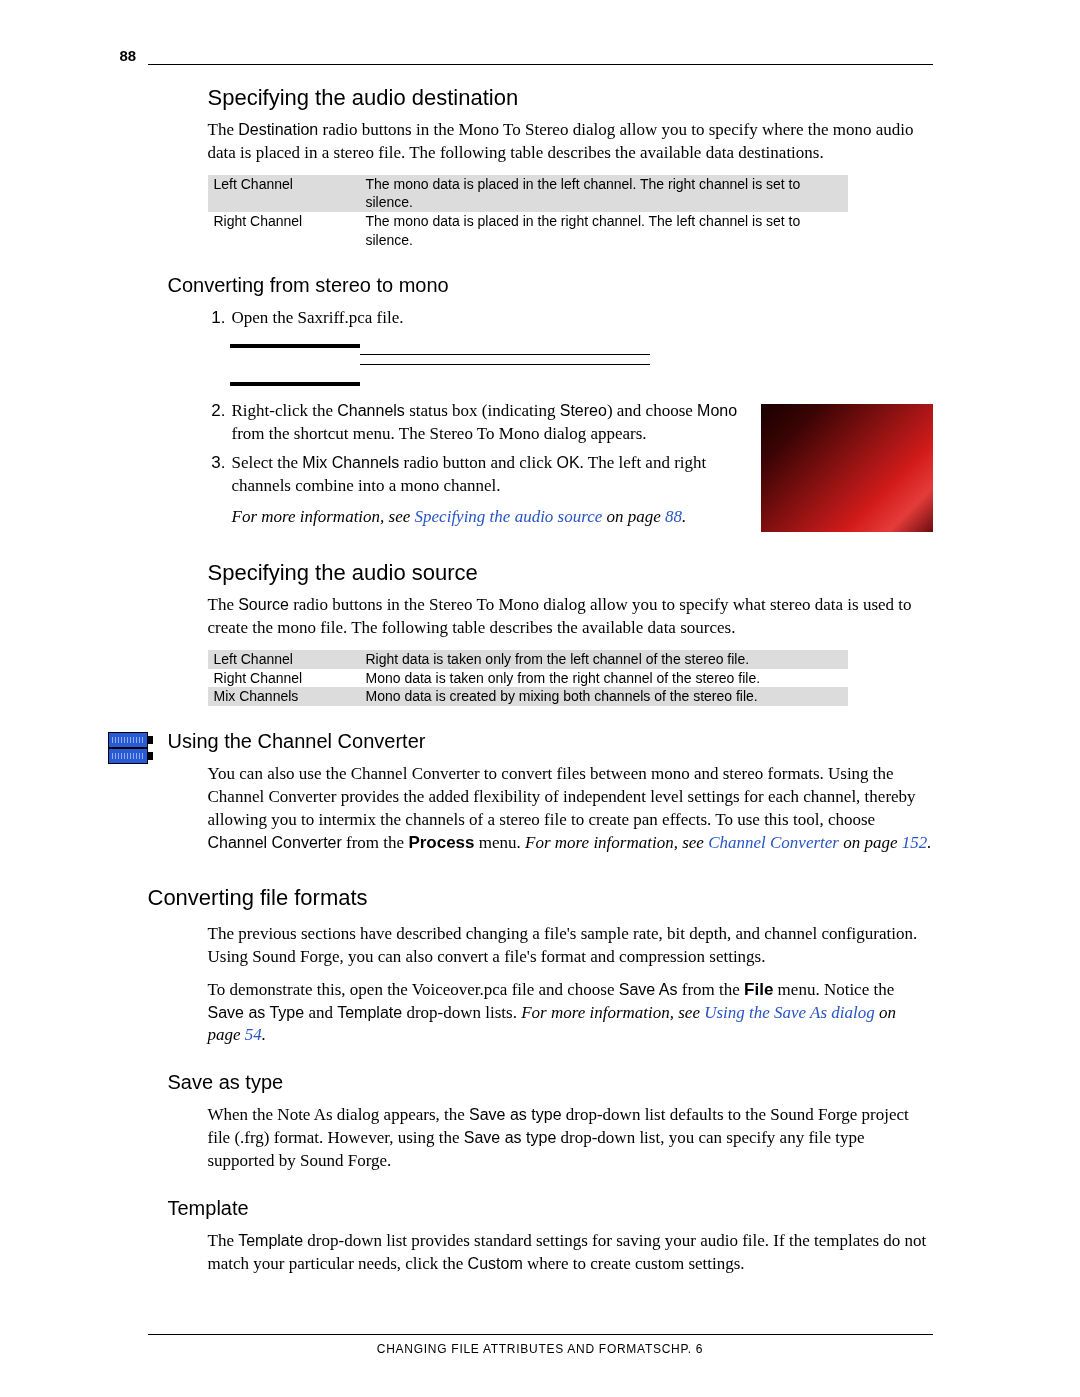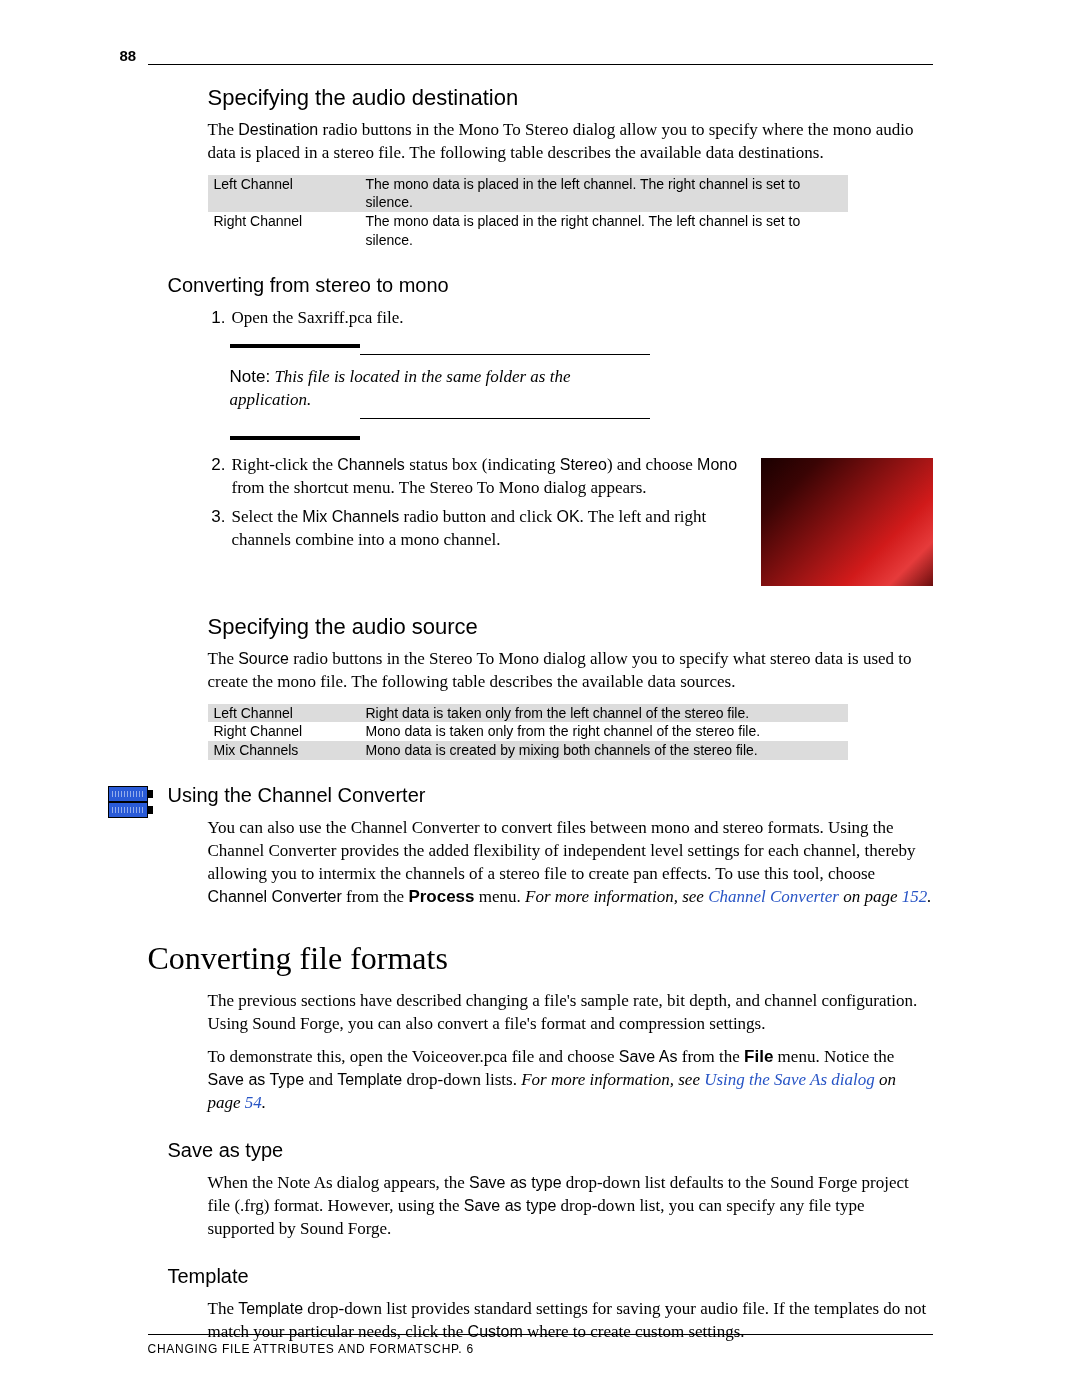--- a/index.html
+++ b/index.html
@@ -10,21 +10,21 @@
   .sans{font-family:"Helvetica Neue",Helvetica,Arial,sans-serif;}
   .bold{font-weight:700;}
   .italic{font-style:italic;}
   
   .topbar2{border-top:1.5px solid #000;margin-top:14px;position:relative;}
   .topbar2 .num{position:absolute;left:-28px;top:-19px;font-family:Arial,sans-serif;font-weight:700;
                font-size:15px;background:#fff;padding-right:4px;}
 
   .content{margin-left:60px;margin-right:0;}
 
-  h1.sec{font-family:Liberation Serif, serif;font-weight:400;font-size:32px;margin:28px 0 10px -60px;}
+  h1.sec{font-family:Liberation Sans, sans-serif;font-weight:400;font-size:22px;margin:28px 0 10px -60px;}
   h2.sec{font-family:"Helvetica Neue",Arial,sans-serif;font-weight:400;font-size:20px;margin:22px 0 8px -40px;}
   h3.sec{font-family:"Helvetica Neue",Arial,sans-serif;font-weight:400;font-size:22px;margin:18px 0 6px 0;}
 
   p{margin:6px 0 10px;}
 
   ol.steps{list-style:none;padding:0;margin:8px 0;}
   ol.steps>li{display:flex;gap:6px;margin:6px 0;}
   ol.steps>li>.n{font-family:Arial,sans-serif;font-weight:400;min-width:18px;text-align:right;}
   ol.steps>li>.t{flex:1;}
 
@@ -57,21 +57,21 @@
   .margin-icon .a,.margin-icon .b{position:absolute;left:0;width:38px;height:14px;border:1px solid #000;
       background:linear-gradient(#2a5bd7,#2a5bd7);}
   .margin-icon .a{top:0;}
   .margin-icon .b{top:16px;}
   .margin-icon .a::after,.margin-icon .b::after{content:"";position:absolute;right:-6px;top:3px;width:6px;height:8px;
       background:#000;}
   .margin-icon .wave{position:absolute;left:3px;right:3px;top:4px;height:6px;
       background:repeating-linear-gradient(90deg,#fff 0 1px,transparent 1px 3px);opacity:.5;}
 
   .foot{position:absolute;left:70px;right:70px;bottom:40px;border-top:1px solid #000;padding-top:6px;
-        font-family:Arial,sans-serif;font-size:12px;letter-spacing:.06em;display:flex;justify-content:flex-start;}
+        font-family:Arial,sans-serif;font-size:12px;letter-spacing:.06em;display:flex;justify-content:center;}
 </style>
 </head>
 <body>
 
 <div class="page">
 
   <div class="topbar2">
     <span class="num">88</span>
   </div>
 
@@ -103,42 +103,41 @@
         <span class="n sans">1.</span>
         <span class="t">
           <span>Open the </span><span>Saxriff.pca</span><span> file.</span>
         </span>
       </li>
     </ol>
 
     <div class="notebox">
       <div class="bar"></div>
       <div class="topcurl"></div>
-      <div class="inner">
-        <span class="sans">Note:</span>
-        <span class="italic">This file is located in the same folder as the application.</span>
-      </div>
       <div class="botcurl"></div>
       <div class="bar bot"></div>
     </div>
 
     <div class="clearfix">
       <div class="float-img"></div>
 
       <ol class="steps" start="2">
         <li>
           <span class="n sans">2.</span>
           <span class="t">
             <span>Right-click the </span><span class="ui">Channels</span><span> status box (indicating </span><span class="ui">Stereo</span><span>) and choose </span><span class="ui">Mono</span><span> from the shortcut menu. The Stereo To Mono dialog appears.</span>
           </span>
         </li>
         <li>
           <span class="n sans">3.</span>
           <span class="t">
             <span>Select the </span><span class="ui">Mix Channels</span><span> radio button and click </span><span class="ui">OK</span><span>. The left and right channels combine into a mono channel.</span>
+            <div class="italic" style="margin-top:8px">
+              <span>For more information, see </span><a class="xref">Specifying the audio source</a><span> on page </span><span class="pno">88</span><span>.</span>
+            </div>
           </span>
         </li>
       </ol>
     </div>
 
     <h3 class="sec">Specifying the audio source</h3>
     <p>
       <span>The </span>
       <span class="ui">Source</span>
       <span> radio buttons in the Stereo To Mono dialog allow you to specify what stereo data is used to create the mono file. The following table describes the available data sources.</span>

